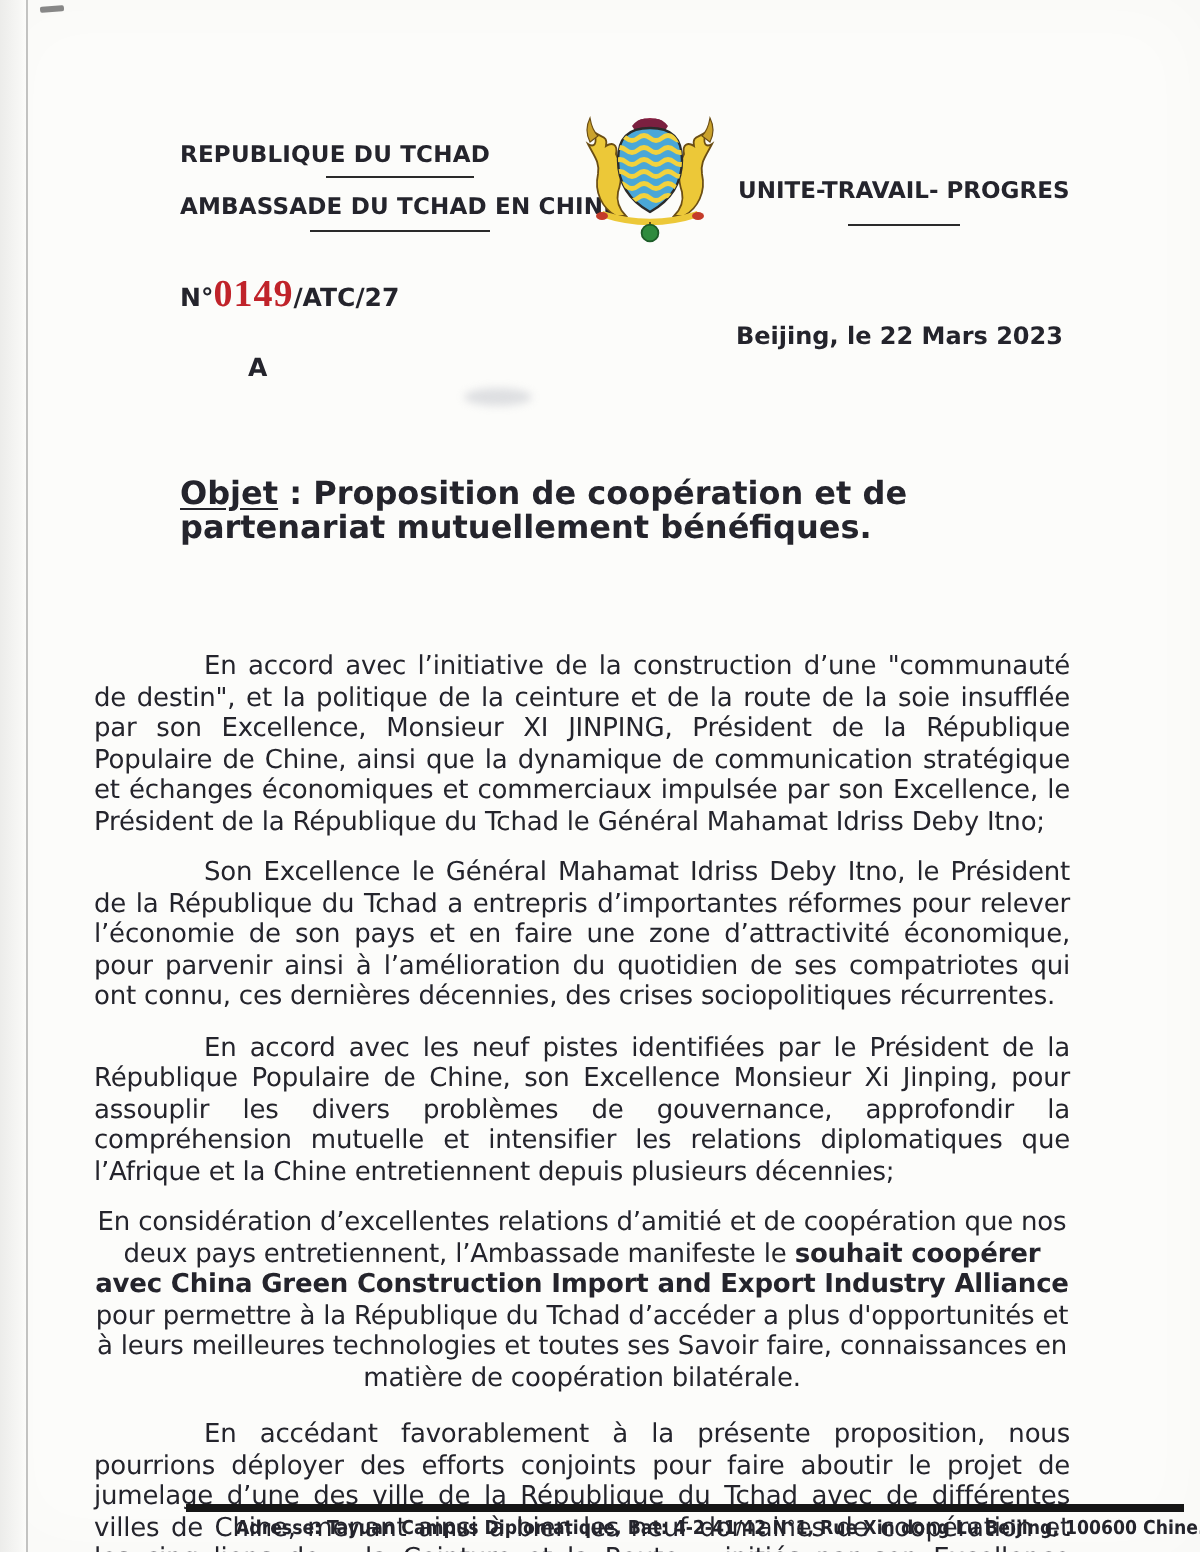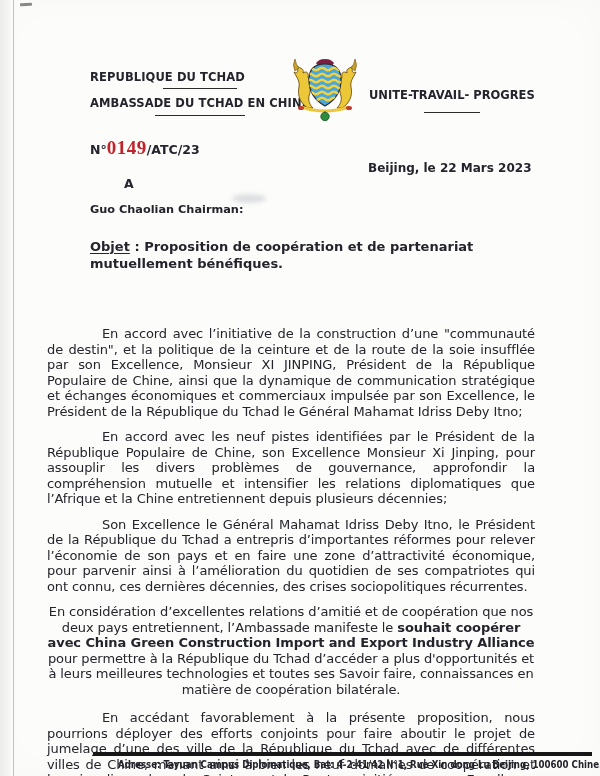--- a/index.html
+++ b/index.html
@@ -39,21 +39,21 @@
   
   .ref-line { position:absolute; left:90px; top:137px; font-weight:bold; font-size:12.5px; white-space:nowrap; }
   .ref-number { font-family:"Liberation Serif", serif; font-size:19px; font-weight:bold; letter-spacing:.5px; }
   .date-line { position:absolute; left:368px; top:141px; font-weight:bold; font-size:12px; white-space:nowrap;margin-top:20px; }
 
   
   .salutation { position:absolute; left:124px; top:176px; font-weight:bold; font-size:12.5px; }
   .recipient { position:absolute; left:90px; top:202px; font-weight:bold; font-size:11.3px; line-height:15.5px; white-space:nowrap; }
 
   
-  .subject { position:absolute; left:90px; top:239px; width:452px; font-size:13px; line-height:16.5px; font-weight:bold; }
+  .subject { position:absolute; left:90px; top:239px; width:452px; font-size:16px; line-height:16.5px; font-weight:bold; }
   .subject-label { text-decoration:underline; text-underline-offset:2px; }
 
   
   .body-text {
     position:absolute; left:47px; top:298px; width:488px;
     font-size:13px; line-height:15.5px; letter-spacing:-0.1px;
     text-align:justify;
     margin-top:28px;
   }
   .body-text p { margin:0 0 10px; text-indent:55px; }
@@ -119,38 +119,37 @@
       <circle cx="43" cy="60.5" r="4.2" fill="#2e8b3d" stroke="#1d5c28" stroke-width="0.9"></circle>
     </svg>
   </div>
 
   <div class="motto-block">
     <div>UNITE-TRAVAIL- PROGRES</div>
     <div class="h-underline u3"></div>
   </div>
 
   <div class="ref-line">
-    <span>N°</span><span class="ref-number" style="color: rgb(192, 35, 42);">0149</span><span>/ATC/23</span>
+    <span>N°</span><span class="ref-number" style="color: rgb(192, 35, 42);">0149</span><span>/ATC/27</span>
   </div>
 
   <div class="date-line">Beijing, le 22 Mars 2023</div>
 
   <div class="salutation">A</div>
   <div class="recipient">
-    <div>Guo Chaolian Chairman:</div>
   </div>
 
   <div class="subject">
     <span class="subject-label">Objet</span><span> : </span><span>Proposition de coopération et de partenariat mutuellement bénéfiques.</span>
   </div>
 
   <div class="body-text">
     <p>En accord avec l’initiative de la construction d’une "communauté de destin", et la politique de la ceinture et de la route de la soie insufflée par son Excellence, Monsieur XI JINPING, Président de la République Populaire de Chine, ainsi que la dynamique de communication stratégique et échanges économiques et commerciaux impulsée par son Excellence, le Président de la République du Tchad le Général Mahamat Idriss Deby Itno;</p>
+    <p>Son Excellence le Général Mahamat Idriss Deby Itno, le Président de la République du Tchad a entrepris d’importantes réformes pour relever l’économie de son pays et en faire une zone d’attractivité économique, pour parvenir ainsi à l’amélioration du quotidien de ses compatriotes qui ont connu, ces dernières décennies, des crises sociopolitiques récurrentes.</p>
     <p>En accord avec les neuf pistes identifiées par le Président de la République Populaire de Chine, son Excellence Monsieur Xi Jinping, pour assouplir les divers problèmes de gouvernance, approfondir la compréhension mutuelle et intensifier les relations diplomatiques que l’Afrique et la Chine entretiennent depuis plusieurs décennies;</p>
-    <p>Son Excellence le Général Mahamat Idriss Deby Itno, le Président de la République du Tchad a entrepris d’importantes réformes pour relever l’économie de son pays et en faire une zone d’attractivité économique, pour parvenir ainsi à l’amélioration du quotidien de ses compatriotes qui ont connu, ces dernières décennies, des crises sociopolitiques récurrentes.</p>
     <p class="no-indent"><span>En considération d’excellentes relations d’amitié et de coopération que nos deux pays entretiennent, l’Ambassade manifeste le </span><b>souhait coopérer avec  China Green Construction Import and Export Industry Alliance</b><span> pour permettre à la République du Tchad d’accéder a plus d'opportunités et à leurs meilleures technologies et toutes ses Savoir faire, connaissances en matière de coopération bilatérale.</span></p>
     <p>En accédant favorablement à la présente proposition, nous pourrions déployer des efforts conjoints pour faire aboutir le projet de jumelage d’une des ville de la République du Tchad avec de différentes villes de Chine, menant ainsi à bien les neuf domaines de coopération et les cinq liens de « la Ceinture et la Route » initiés par son Excellence Monsieur Xi Jinping, Président de la République Populaire de Chine, à</p>
   </div>
 
   <div class="footer-rule"></div>
   <div class="footer-address">Adresse: Tayuan Campus Diplomatique, Bat: 4-2-41/42 N°1, Rue Xin dong Lu Beijing, 100600 Chine.</div>
 
 </div>
 
 </body></html>

